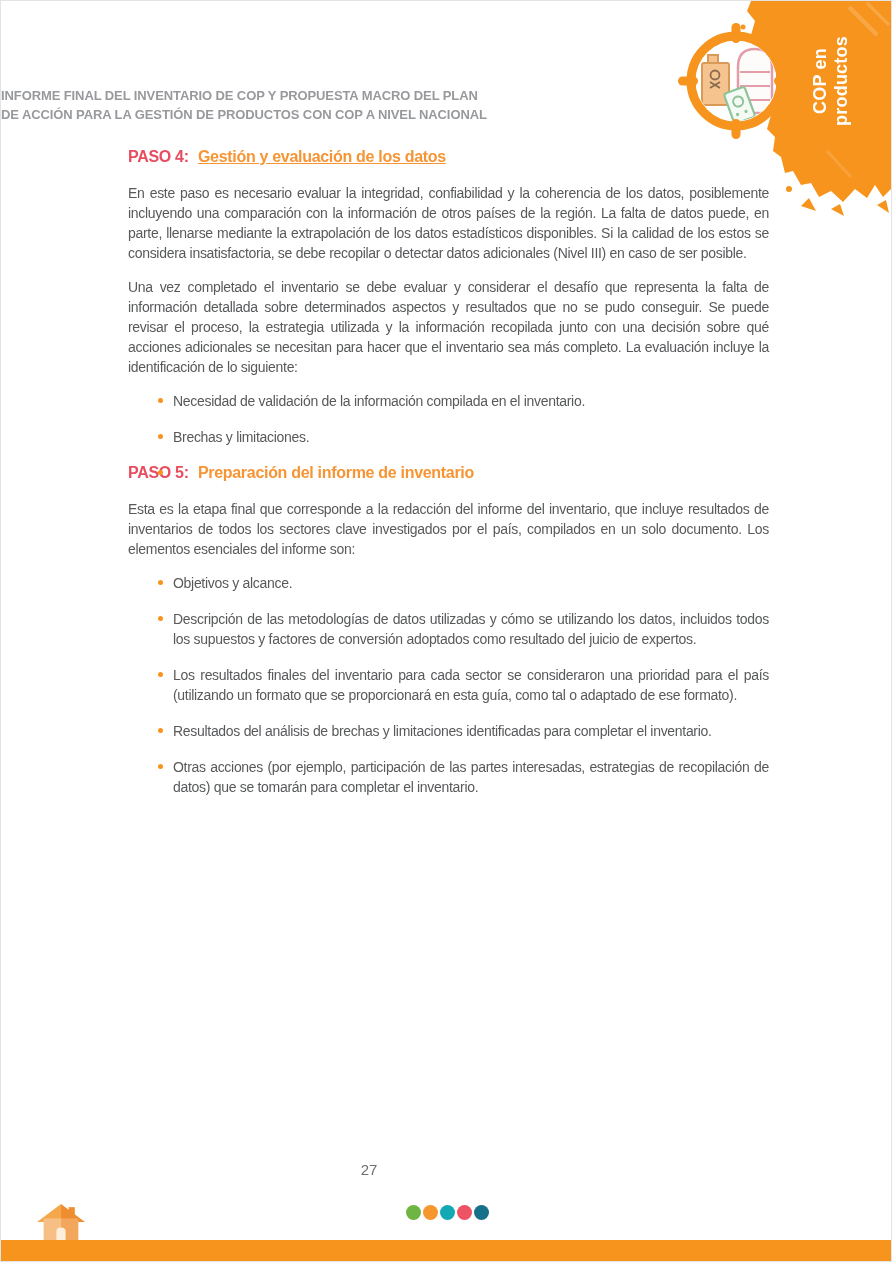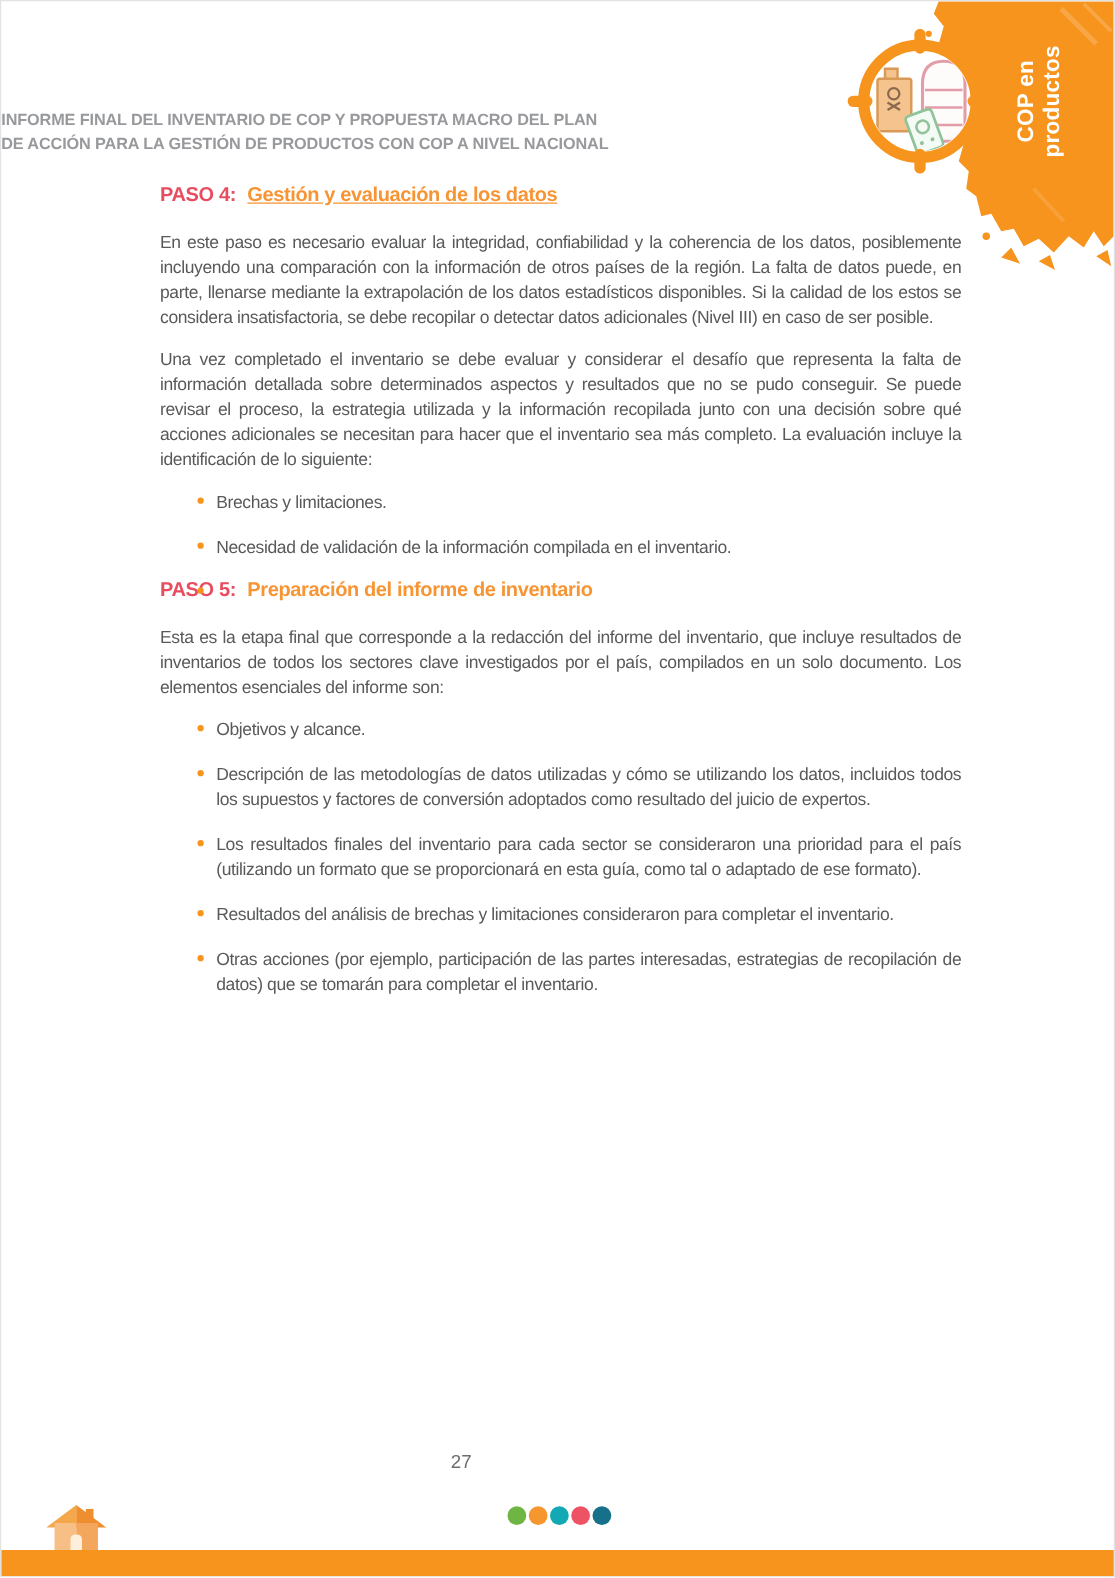--- a/index.html
+++ b/index.html
@@ -128,25 +128,25 @@
       <span class="step-label" style="color: rgb(232, 76, 95);">PASO 4:</span>
       <span class="step-title" style="color: rgb(247, 148, 51); text-decoration: underline;">Gestión y evaluación de los datos</span>
     </h2>
 
     <p>En este paso es necesario evaluar la integridad, confiabilidad y la coherencia de los datos, posiblemente incluyendo una comparación con la información de otros países de la región. La falta de datos puede, en parte, llenarse mediante la extrapolación de los datos estadísticos disponibles. Si la calidad de los estos se considera insatisfactoria, se debe recopilar o detectar datos adicionales (Nivel III) en caso de ser posible.</p>
     <p>Una vez completado el inventario se debe evaluar y considerar el desafío que representa la falta de información detallada sobre determinados aspectos y resultados que no se pudo conseguir. Se puede revisar el proceso, la estrategia utilizada y la información recopilada junto con una decisión sobre qué acciones adicionales se necesitan para hacer que el inventario sea más completo. La evaluación incluye la identificación de lo siguiente:</p>
 
     <ul class="blist">
       <li>
         <span class="bdot" style="background-color: rgb(247, 148, 30);"></span>
+        <span>Necesidad de validación de la información compilada en el inventario.</span>
+      </li>
+      <li>
+        <span class="bdot" style="background-color: rgb(247, 148, 30);"></span>
         <span>Brechas y limitaciones.</span>
-      </li>
-      <li>
-        <span class="bdot" style="background-color: rgb(247, 148, 30);"></span>
-        <span>Necesidad de validación de la información compilada en el inventario.</span>
       </li>
       <li>
         <span class="bdot" style="background-color: rgb(247, 148, 30);"></span>
       </li>
     </ul>
 
     <h2 class="step step5">
       <span class="step-label" style="color: rgb(232, 76, 95);">PASO 5:</span>
       <span class="step-title" style="color: rgb(247, 148, 51);">Preparación del informe de inventario</span>
     </h2>
@@ -161,21 +161,21 @@
       <li>
         <span class="bdot" style="background-color: rgb(247, 148, 30);"></span>
         <span>Descripción de las metodologías de datos utilizadas y cómo se utilizando los datos, incluidos todos los supuestos y factores de conversión adoptados como resultado del juicio de expertos.</span>
       </li>
       <li>
         <span class="bdot" style="background-color: rgb(247, 148, 30);"></span>
         <span>Los resultados finales del inventario para cada sector se consideraron una prioridad para el país (utilizando un formato que se proporcionará en esta guía, como tal o adaptado de ese formato).</span>
       </li>
       <li>
         <span class="bdot" style="background-color: rgb(247, 148, 30);"></span>
-        <span>Resultados del análisis de brechas y limitaciones consideraron para completar el inventario.</span>
+        <span>Resultados del análisis de brechas y limitaciones identificadas para completar el inventario.</span>
       </li>
       <li>
         <span class="bdot" style="background-color: rgb(247, 148, 30);"></span>
         <span>Otras acciones (por ejemplo, participación de las partes interesadas, estrategias de recopilación de datos) que se tomarán para completar el inventario.</span>
       </li>
     </ul>
 
   </div>
 
   <div class="page-number">27</div>

